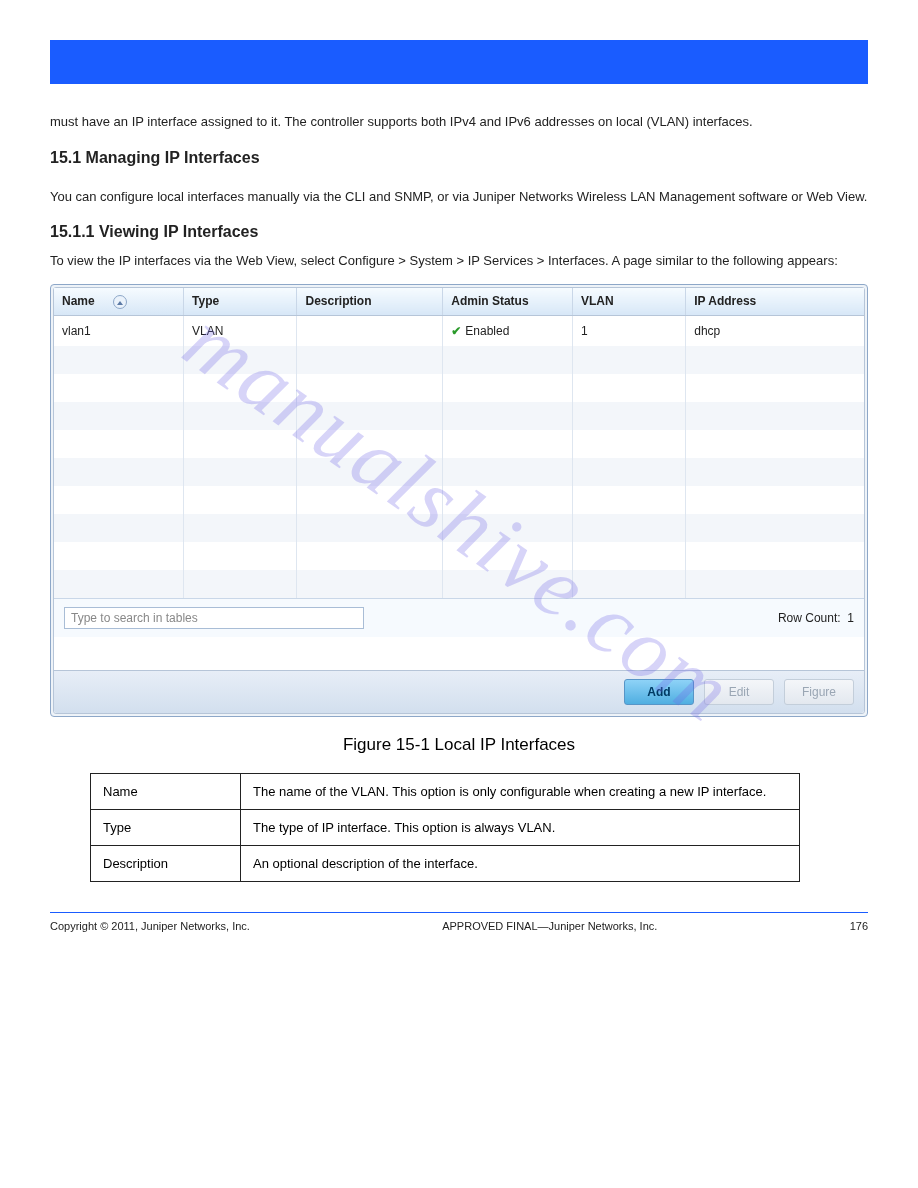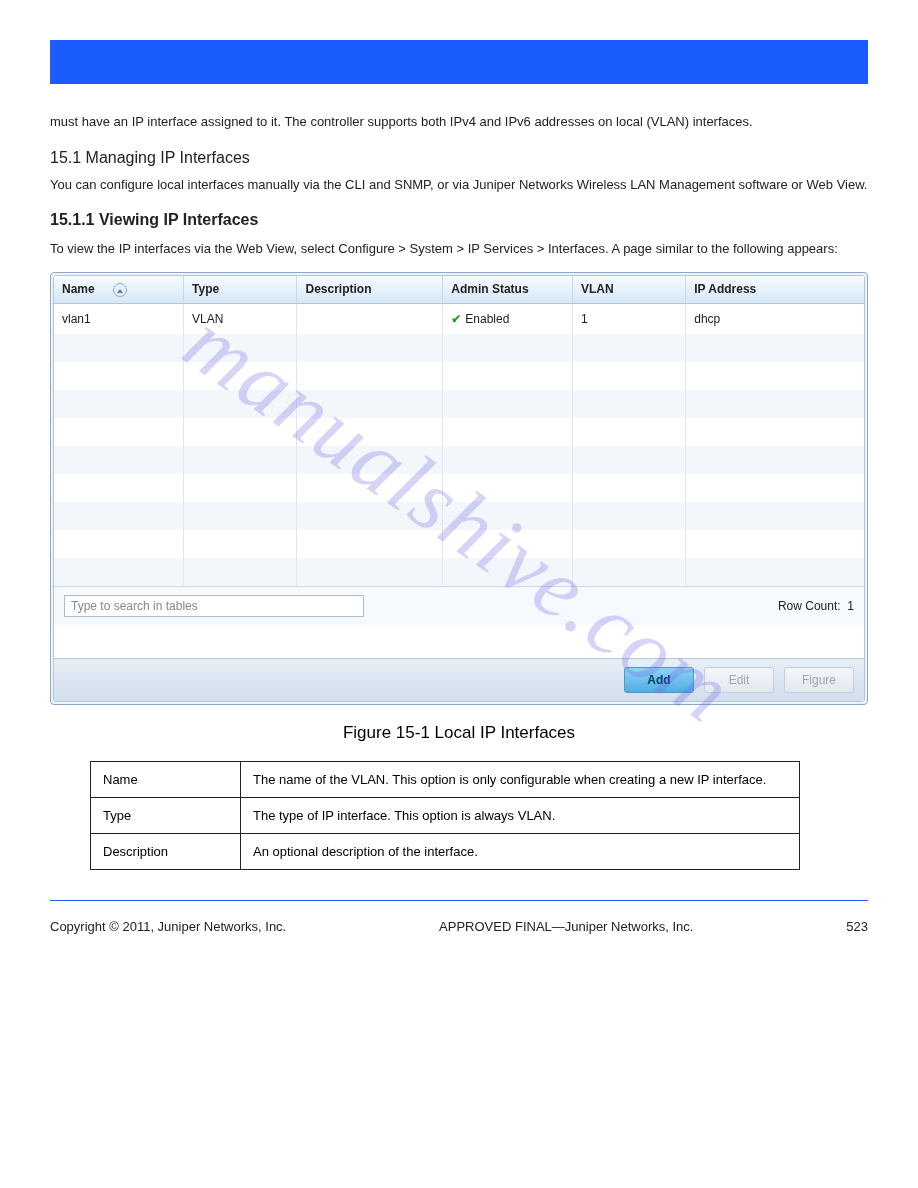--- a/index.html
+++ b/index.html
@@ -1,20 +1,20 @@
 <!DOCTYPE html>
 <html><head>
 <meta charset="utf-8">
 <style>
   * { box-sizing: border-box; margin: 0; padding: 0; }
   body { font-family: Arial, Helvetica, sans-serif; background: #fff; width: 918px; margin: 0 auto; position: relative; }
   .page { padding: 40px 50px 60px 50px; }
   .header-bar { background: #1a5cff; height: 44px; margin-bottom: 30px; }
   .pre-text { font-size: 13px; color: #222; margin: 0 0 10px 0; }
-  .section-num { font-size: 16px; font-weight: normal; margin: 20px 0 8px 0; color: #222; }
+  .section-num { font-size: 16px; font-weight: bold; margin: 20px 0 20px 0; color: #222; }
   .section-sub { font-size: 16px; font-weight: bold; margin: 16px 0 10px 0; color: #222; }
   .body-text { font-size: 13px; color: #222; margin: 0 0 8px 0; line-height: 1.5; }
   .screen-outer { border: 1px solid #8da7c8; border-radius: 4px; background: #eef3f8; padding: 2px; margin: 14px 0 18px 0; }
   .grid-wrap { border: 1px solid #b6c5d8; border-radius: 3px; background: #fff; }
   table.data-grid { width: 100%; border-collapse: collapse; table-layout: fixed; }
   table.data-grid th { background: linear-gradient(#f6fbff,#d7e7f7); font-size: 12px; font-weight: bold; color: #222; text-align: left; padding: 6px 8px; border-right: 1px solid #c9d7e8; border-bottom: 1px solid #b6c5d8; position: relative; }
   table.data-grid th:last-child { border-right: none; }
   .sort-arrow { display:inline-block; width:14px; height:14px; border:1px solid #8da7c8; border-radius:50%; vertical-align:middle; margin-left:18px; position:relative; background:#eaf2fb; }
   .sort-arrow::after { content:""; position:absolute; left:3px; top:5px; border-left:3px solid transparent; border-right:3px solid transparent; border-bottom:4px solid #5b7aa6; }
   table.data-grid td { font-size: 12px; color: #222; padding: 8px 8px; border-right: 1px solid #dee6f0; height: 28px; }
@@ -25,21 +25,21 @@
   .search-box { width: 300px; height: 22px; font-size:12px; padding: 2px 6px; border:1px solid #a9bdd6; color:#888; background:#fff; }
   .row-count { font-size:12px; color:#222; }
   .btn-row { display:flex; justify-content:flex-end; gap:10px; padding: 8px 10px; background: linear-gradient(#e7eef7,#d2dfee); border-top:1px solid #b6c5d8; border-radius: 0 0 3px 3px; margin-top: 33px; }
   .btn { min-width:70px; height:26px; font-size:12px; border:1px solid #7f9ec3; border-radius:3px; background: linear-gradient(#fdfdfd,#dce7f3); cursor:pointer; color:#222; }
   .btn.primary { background: linear-gradient(#8ed2f7,#4faee1); color:#003a63; font-weight:bold; border-color:#5795c7; }
   .btn.disabled { color:#9aa6b4; background: linear-gradient(#f4f6f9,#e3e8ef); border-color:#c3ceda; cursor:default; }
   .figure-caption { text-align:center; font-size:17px; margin: 6px 0 18px 0; }
   table.info-table { width: 710px; border-collapse: collapse; margin: 6px 0 0 40px; }
   table.info-table td { border:1px solid #222; padding: 10px 12px; font-size:13px; vertical-align:top; }
   table.info-table td.key { width: 150px; }
-  .footer-line { border-top:1px solid #1a5cff; margin-top:30px; padding-top:18px; display:flex; justify-content:space-between; font-size:13px; color:#222; }
+  .footer-line { border-top:1px solid #1a5cff; margin-top:30px; padding-top:7px; display:flex; justify-content:space-between; font-size:11px; color:#222; }
   .footer-line .confid { text-align:center; flex:1; }
   
   .watermark { position:absolute; left:50%; top:52%; transform: translate(-50%,-50%) rotate(35deg); font-size:88px; font-style:italic; font-family: Georgia, 'Times New Roman', serif; color: rgba(110,100,230,0.28); pointer-events:none; user-select:none; white-space:nowrap; letter-spacing:2px; }
 </style>
 </head>
 <body>
 
 <div class="page">
 
   <div class="header-bar"></div>
@@ -186,18 +186,18 @@
     <tr>
       <td class="key">Description</td>
       <td>An optional description of the interface.</td>
     </tr>
   </tbody>
     </table>
 
   <div class="footer-line">
     <span>Copyright © 2011, Juniper Networks, Inc.</span>
     <span class="confid">APPROVED FINAL—Juniper Networks, Inc.</span>
-    <span>523</span>
+    <span>176</span>
   </div>
 
 </div>
 
 <div class="watermark">manualshive.com</div>
 
 </body></html>

